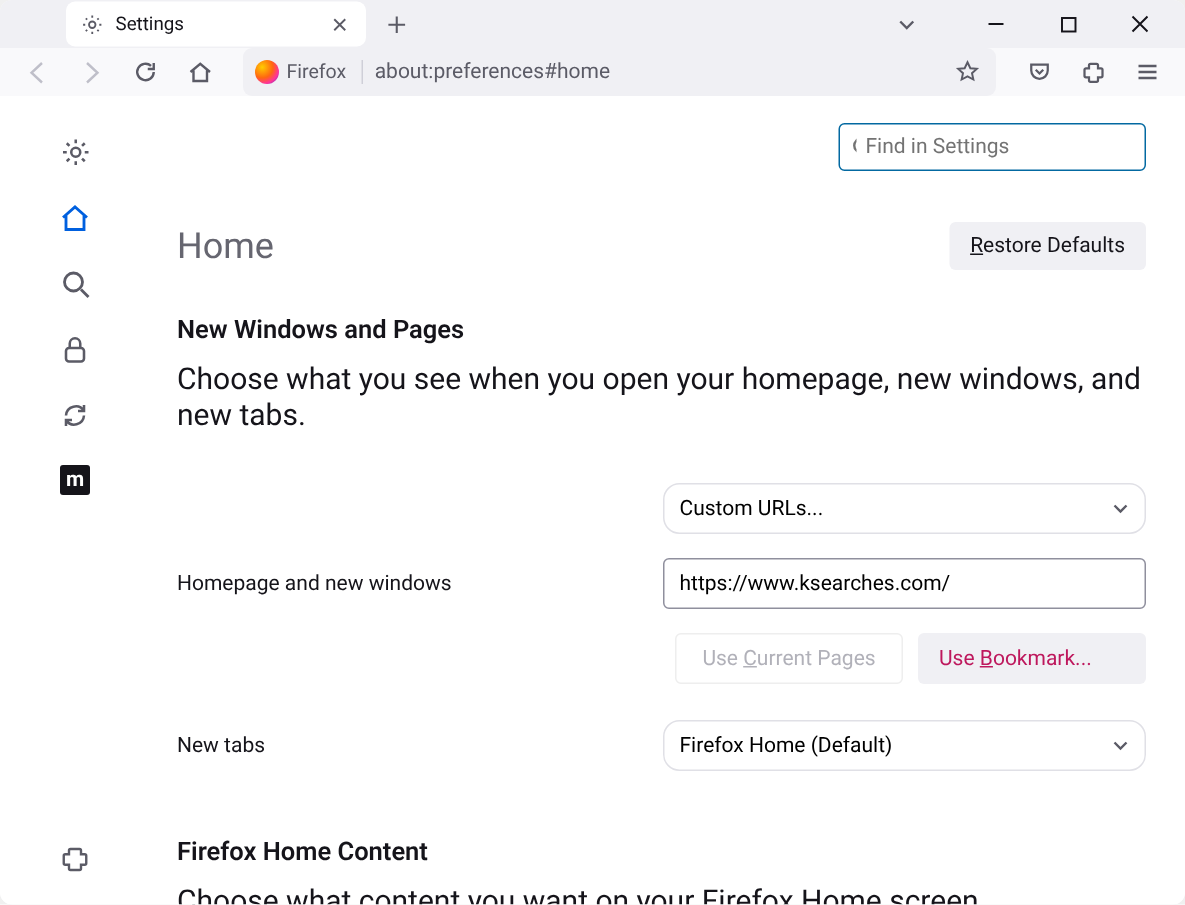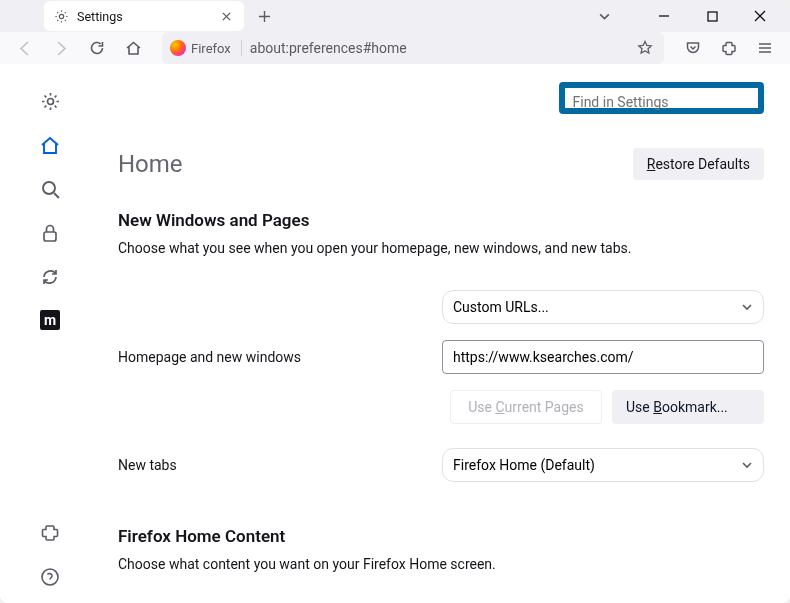--- a/index.html
+++ b/index.html
@@ -31,44 +31,44 @@
 
 .content { flex: 1; display: flex; background: #fff; }
 .sidebar { width: 100px; display: flex; flex-direction: column; align-items: center; padding-top: 26px; gap: 22px; }
 .sicon { width: 22px; height: 22px; display: flex; align-items: center; justify-content: center; color: #5b5b66; cursor: pointer; }
 .sicon.active { color: #0060df; }
 .sicon.m { background: #15141a; color: #fff; font-weight: bold; font-size: 14px; width: 20px; height: 20px; border-radius: 2px; }
 .sidebar-spacer { flex: 1; }
 
 .main { flex: 1; padding: 18px 26px 0 18px; }
 .searchrow { display: flex; justify-content: flex-end; margin-bottom: 34px; }
-.searchbox { width: 205px; height: 32px; border: 6px solid #0369a1; border-radius: 4px; display: flex; align-items: center; padding: 0 8px; gap: 6px; flex-direction: column; }
+.searchbox { width: 205px; height: 32px; border: 1px solid #0369a1; border-radius: 4px; display: flex; align-items: center; padding: 0 8px; gap: 6px; }
 .searchbox input { border: none; outline: none; font-size: 14px; flex: 1; background: transparent; color: #5b5b66; }
 .searchbox input::placeholder { color: #737373; }
 
 .headrow { display: flex; justify-content: space-between; align-items: center; margin-bottom: 30px; }
 .h1 { font-size: 24px; font-weight: 400; color: #666670; }
 .restore { background: #f0f0f4; border: none; padding: 8px 14px; font-size: 14px; border-radius: 4px; cursor: pointer; color: #15141a; }
 .restore u { text-decoration: underline; }
 
 .h2 { font-size: 17px; font-weight: 600; color: #15141a; margin-bottom: 10px; }
-.desc { font-size: 14px; color: #15141a; margin-bottom: 34px; }
+.desc { font-size: 20px; color: #15141a; margin-bottom: 34px; }
 
 .ddrow { display: flex; justify-content: flex-end; margin-bottom: 16px; }
 .dropdown { width: 322px; min-height: 34px; border: 1px solid #e0e0e6; border-radius: 11px; display: flex; align-items: center; justify-content: space-between; padding: 0 10px; font-size: 14px; cursor: pointer; background: #fff; }
 .dd-arrow { color: #5b5b66; }
 
 .fieldrow { display: flex; align-items: center; justify-content: space-between; margin-bottom: 16px; }
 .fieldlabel { font-size: 14px; color: #15141a; }
 .textinput { width: 322px; height: 34px; border: 1px solid #8f8f9d; border-radius: 4px; padding: 0 10px; font-size: 14px; outline: none; }
 
 .btnrow { display: flex; justify-content: flex-end; gap: 10px; margin-bottom: 24px; align-items: center; }
 .btn { min-width: 152px; height: 34px; border: none; border-radius: 4px; font-size: 14px; padding: 0 12px; cursor: pointer; }
 .btn.disabled { background: #fff; color: #b1b1b9; border: 1px solid #eee; cursor: default; }
-.btn.norm { background: #f0f0f4; color: #0f172a; text-align: left; padding-left: 14px; }
+.btn.norm { background: #f0f0f4; color: #be185d; text-align: left; padding-left: 14px; }
 
 svg { display: block; }
 </style>
 </head>
 <body>
 
 <div class="window">
 
   <div class="titlebar">
     <div class="tab">

